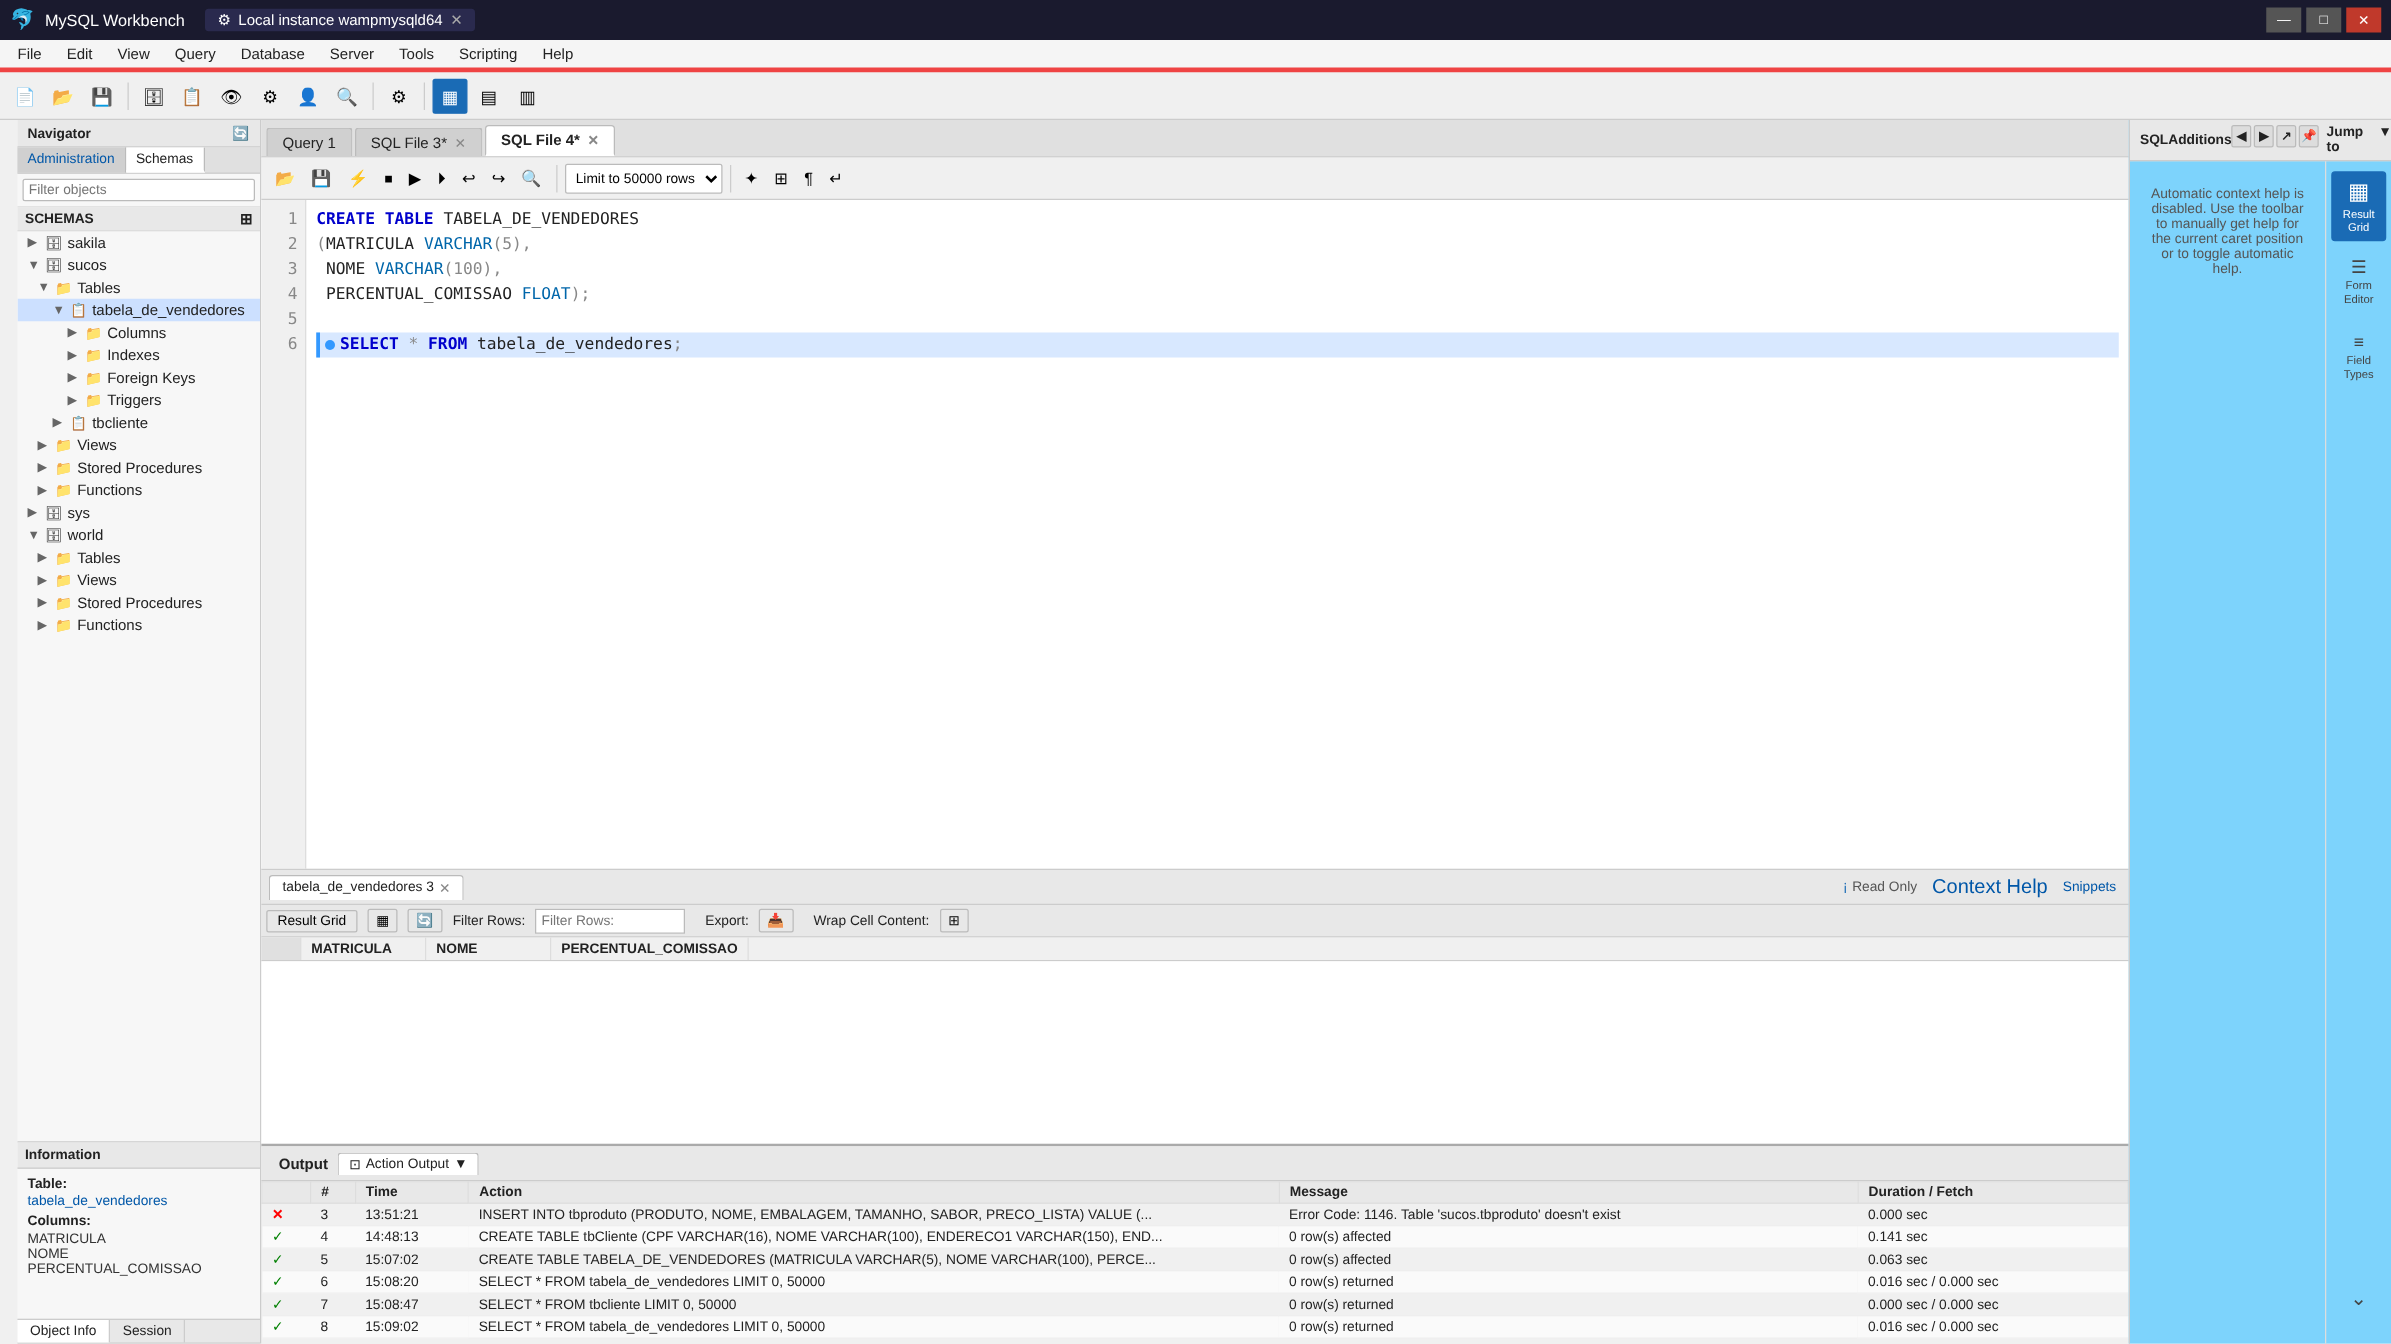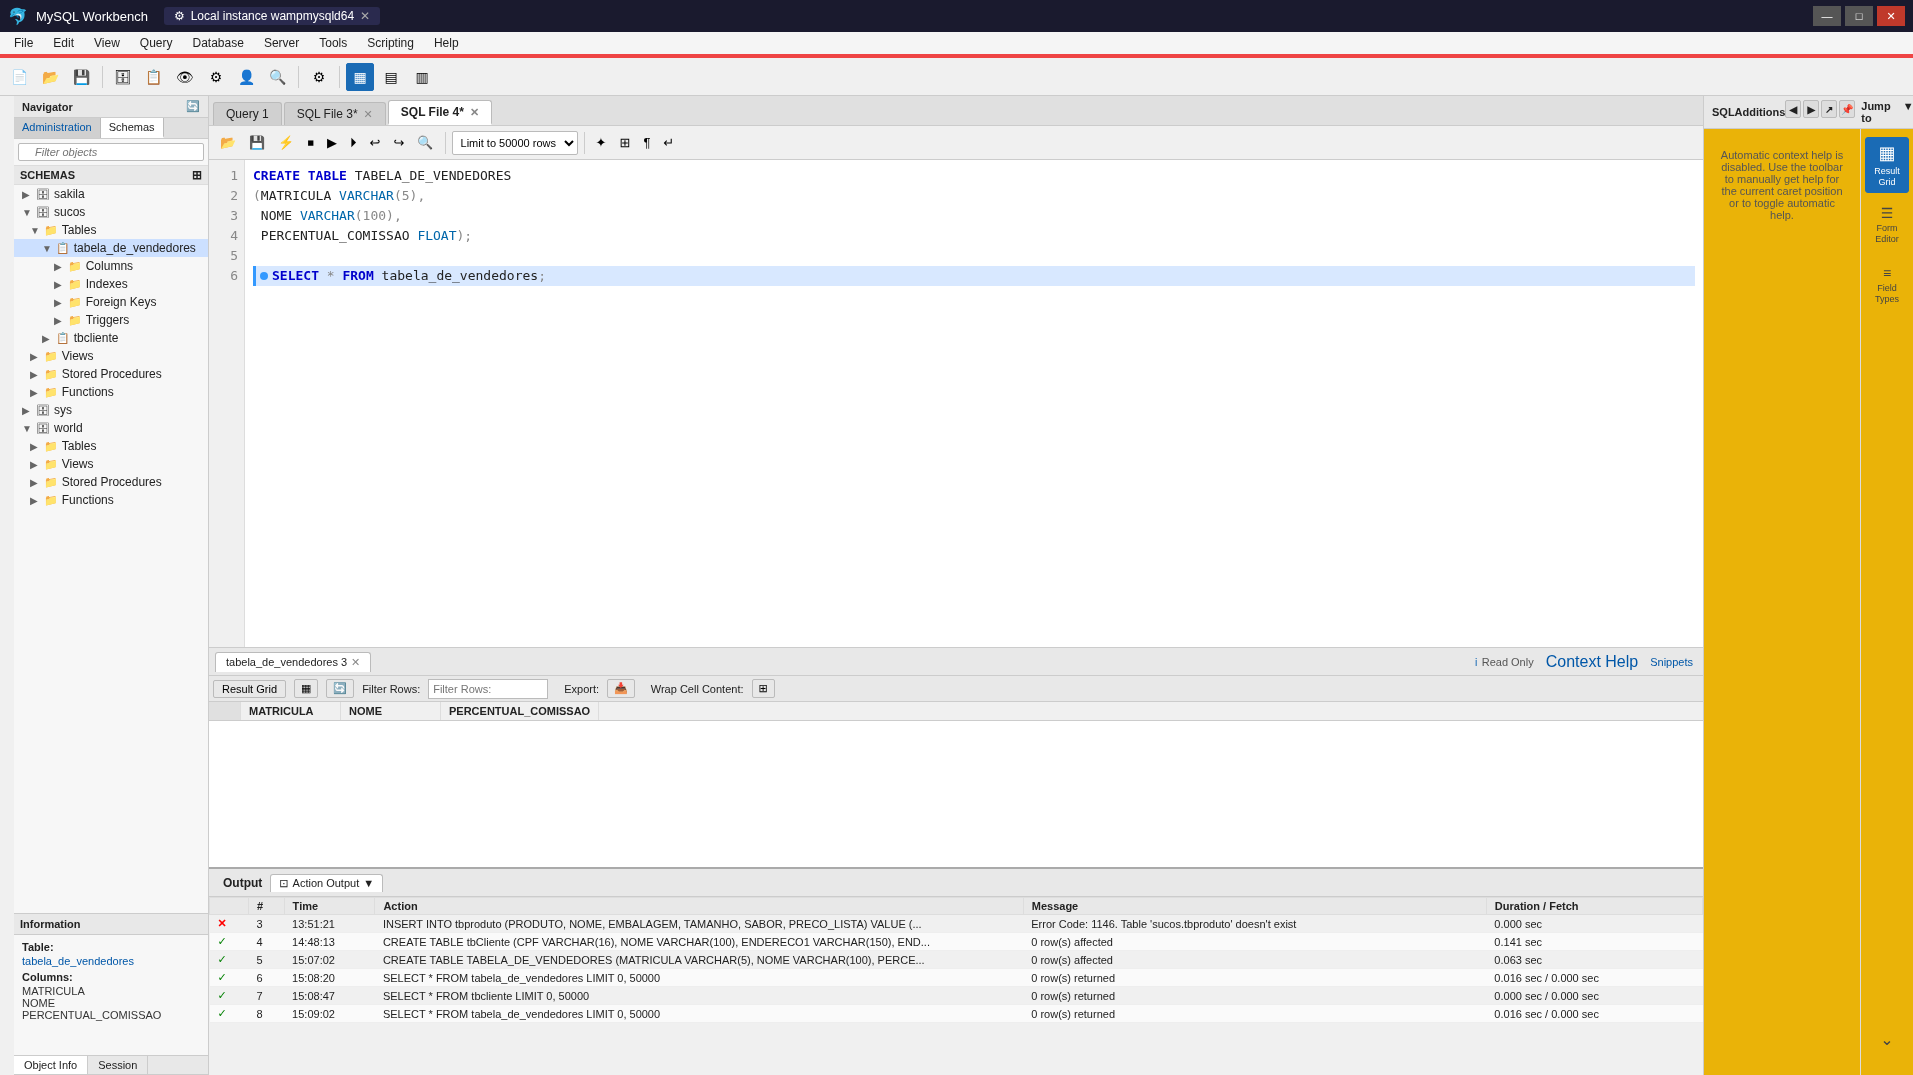--- a/index.html
+++ b/index.html
@@ -21,21 +21,21 @@
     .tb-btn { width: 28px; height: 28px; background: transparent; border: 1px solid transparent; cursor: pointer; display: flex; align-items: center; justify-content: center; font-size: 14px; border-radius: 2px; }
     .tb-sep { width: 1px; height: 22px; background: #ccc; margin: 0 3px; }
 
     
     #main { display: flex; height: calc(1075px - 32px - 26px - 38px); }
 
     
     #sidebar { width: 195px; background: #f7f7f7; border-right: 1px solid #ccc; display: flex; flex-direction: column; margin-left: 14px; }
     #sidebar-title { background: #e8e8e8; padding: 4px 8px; font-weight: bold; font-size: 11px; border-bottom: 1px solid #ccc; display: flex; justify-content: space-between; align-items: center; }
     #filter-box { padding: 4px; border-bottom: 1px solid #ddd; }
-    #filter-box input { width: 100%; padding: 2px 16px; border: 1px solid #bbb; border-radius: 2px; font-size: 11px; font-style: italic; }
+    #filter-box input { width: 100%; padding: 2px 4px; border: 1px solid #bbb; border-radius: 2px; font-size: 11px; }
     #schema-tree { flex: 1; overflow-y: auto; font-size: 12px; }
     .tree-item { padding: 2px 4px 2px 8px; cursor: pointer; display: flex; align-items: center; gap: 4px; }
     .tree-item.selected { background: #cce0ff; }
     .tree-arrow { display: inline-block; width: 10px; font-size: 10px; color: #666; }
     .tree-icon { font-size: 11px; }
     .tree-label { font-size: 12px; }
     .indent1 { padding-left: 16px; }
     .indent2 { padding-left: 28px; }
     .indent3 { padding-left: 40px; }
 
@@ -80,32 +80,32 @@
     #result-area { border-top: 1px solid #ccc; height: 220px; display: flex; flex-direction: column; }
     #result-tabs { display: flex; align-items: center; background: #e8e8e8; border-bottom: 1px solid #ccc; height: 28px; padding: 0 6px; gap: 4px; }
     .result-tab { padding: 3px 10px; border: 1px solid #bbb; border-bottom: none; border-radius: 3px 3px 0 0; background: #d8d8d8; cursor: pointer; font-size: 11px; display: flex; align-items: center; gap: 4px; }
     .result-tab.active { background: #fff; }
     #result-grid-header { display: flex; background: #e8e8e8; border-bottom: 1px solid #ccc; font-size: 11px; height: 26px; align-items: center; padding: 0 4px; gap: 8px; }
     #col-headers { display: flex; background: #f0f0f0; border-bottom: 1px solid #ccc; font-size: 11px; font-weight: bold; }
     .col-header { padding: 3px 8px; border-right: 1px solid #ddd; min-width: 100px; }
     #result-body { flex: 1; overflow: auto; }
 
     
-    #output-area { border-top: 2px solid #aaa; height: 208px; display: flex; flex-direction: column; }
+    #output-area { border-top: 2px solid #aaa; height: 160px; display: flex; flex-direction: column; }
     #output-tabs { background: #e8e8e8; border-bottom: 1px solid #ccc; height: 28px; display: flex; align-items: center; padding: 0 6px; }
     #output-label { font-weight: bold; font-size: 12px; padding: 0 6px; }
     #action-output-tab { display: flex; align-items: center; gap: 4px; padding: 2px 8px; background: #fff; border: 1px solid #bbb; border-bottom: none; border-radius: 3px 3px 0 0; cursor: pointer; font-size: 11px; }
     .output-table { width: 100%; border-collapse: collapse; font-size: 11px; }
     .output-table th { background: #e8e8e8; border: 1px solid #ddd; padding: 2px 8px; text-align: left; font-weight: bold; }
     .output-table td { border-bottom: 1px solid #eee; padding: 2px 8px; }
     .output-table tr:nth-child(even) { background: #fafafa; }
     #output-scroll { overflow-y: auto; flex: 1; }
 
     
-    #right-panel { width: 195px; background: #eab308; border-left: 1px solid #ccc; display: flex; flex-direction: column; }
+    #right-panel { width: 195px; background: #7dd3fc; border-left: 1px solid #ccc; display: flex; flex-direction: column; }
     #sql-additions-header { background: #e8e8e8; padding: 4px 8px; font-size: 11px; font-weight: bold; border-bottom: 1px solid #ccc; }
     #sql-additions-content { padding: 8px; font-size: 11px; color: #555; flex: 1; }
     .right-icons { display: flex; flex-direction: column; align-items: center; gap: 4px; padding: 8px 4px; border-left: 1px solid #ddd; }
     .right-icon-btn { width: 44px; height: 56px; display: flex; flex-direction: column; align-items: center; justify-content: center; cursor: pointer; border: 1px solid transparent; border-radius: 3px; font-size: 10px; color: #444; gap: 2px; }
     .right-icon-btn.active { background: #1a6bb5; color: #fff; border-color: #1a6bb5; }
     .right-icon-symbol { font-size: 18px; }
 
     
     ::-webkit-scrollbar { width: 8px; height: 8px; }
     ::-webkit-scrollbar-track { background: #f0f0f0; }

